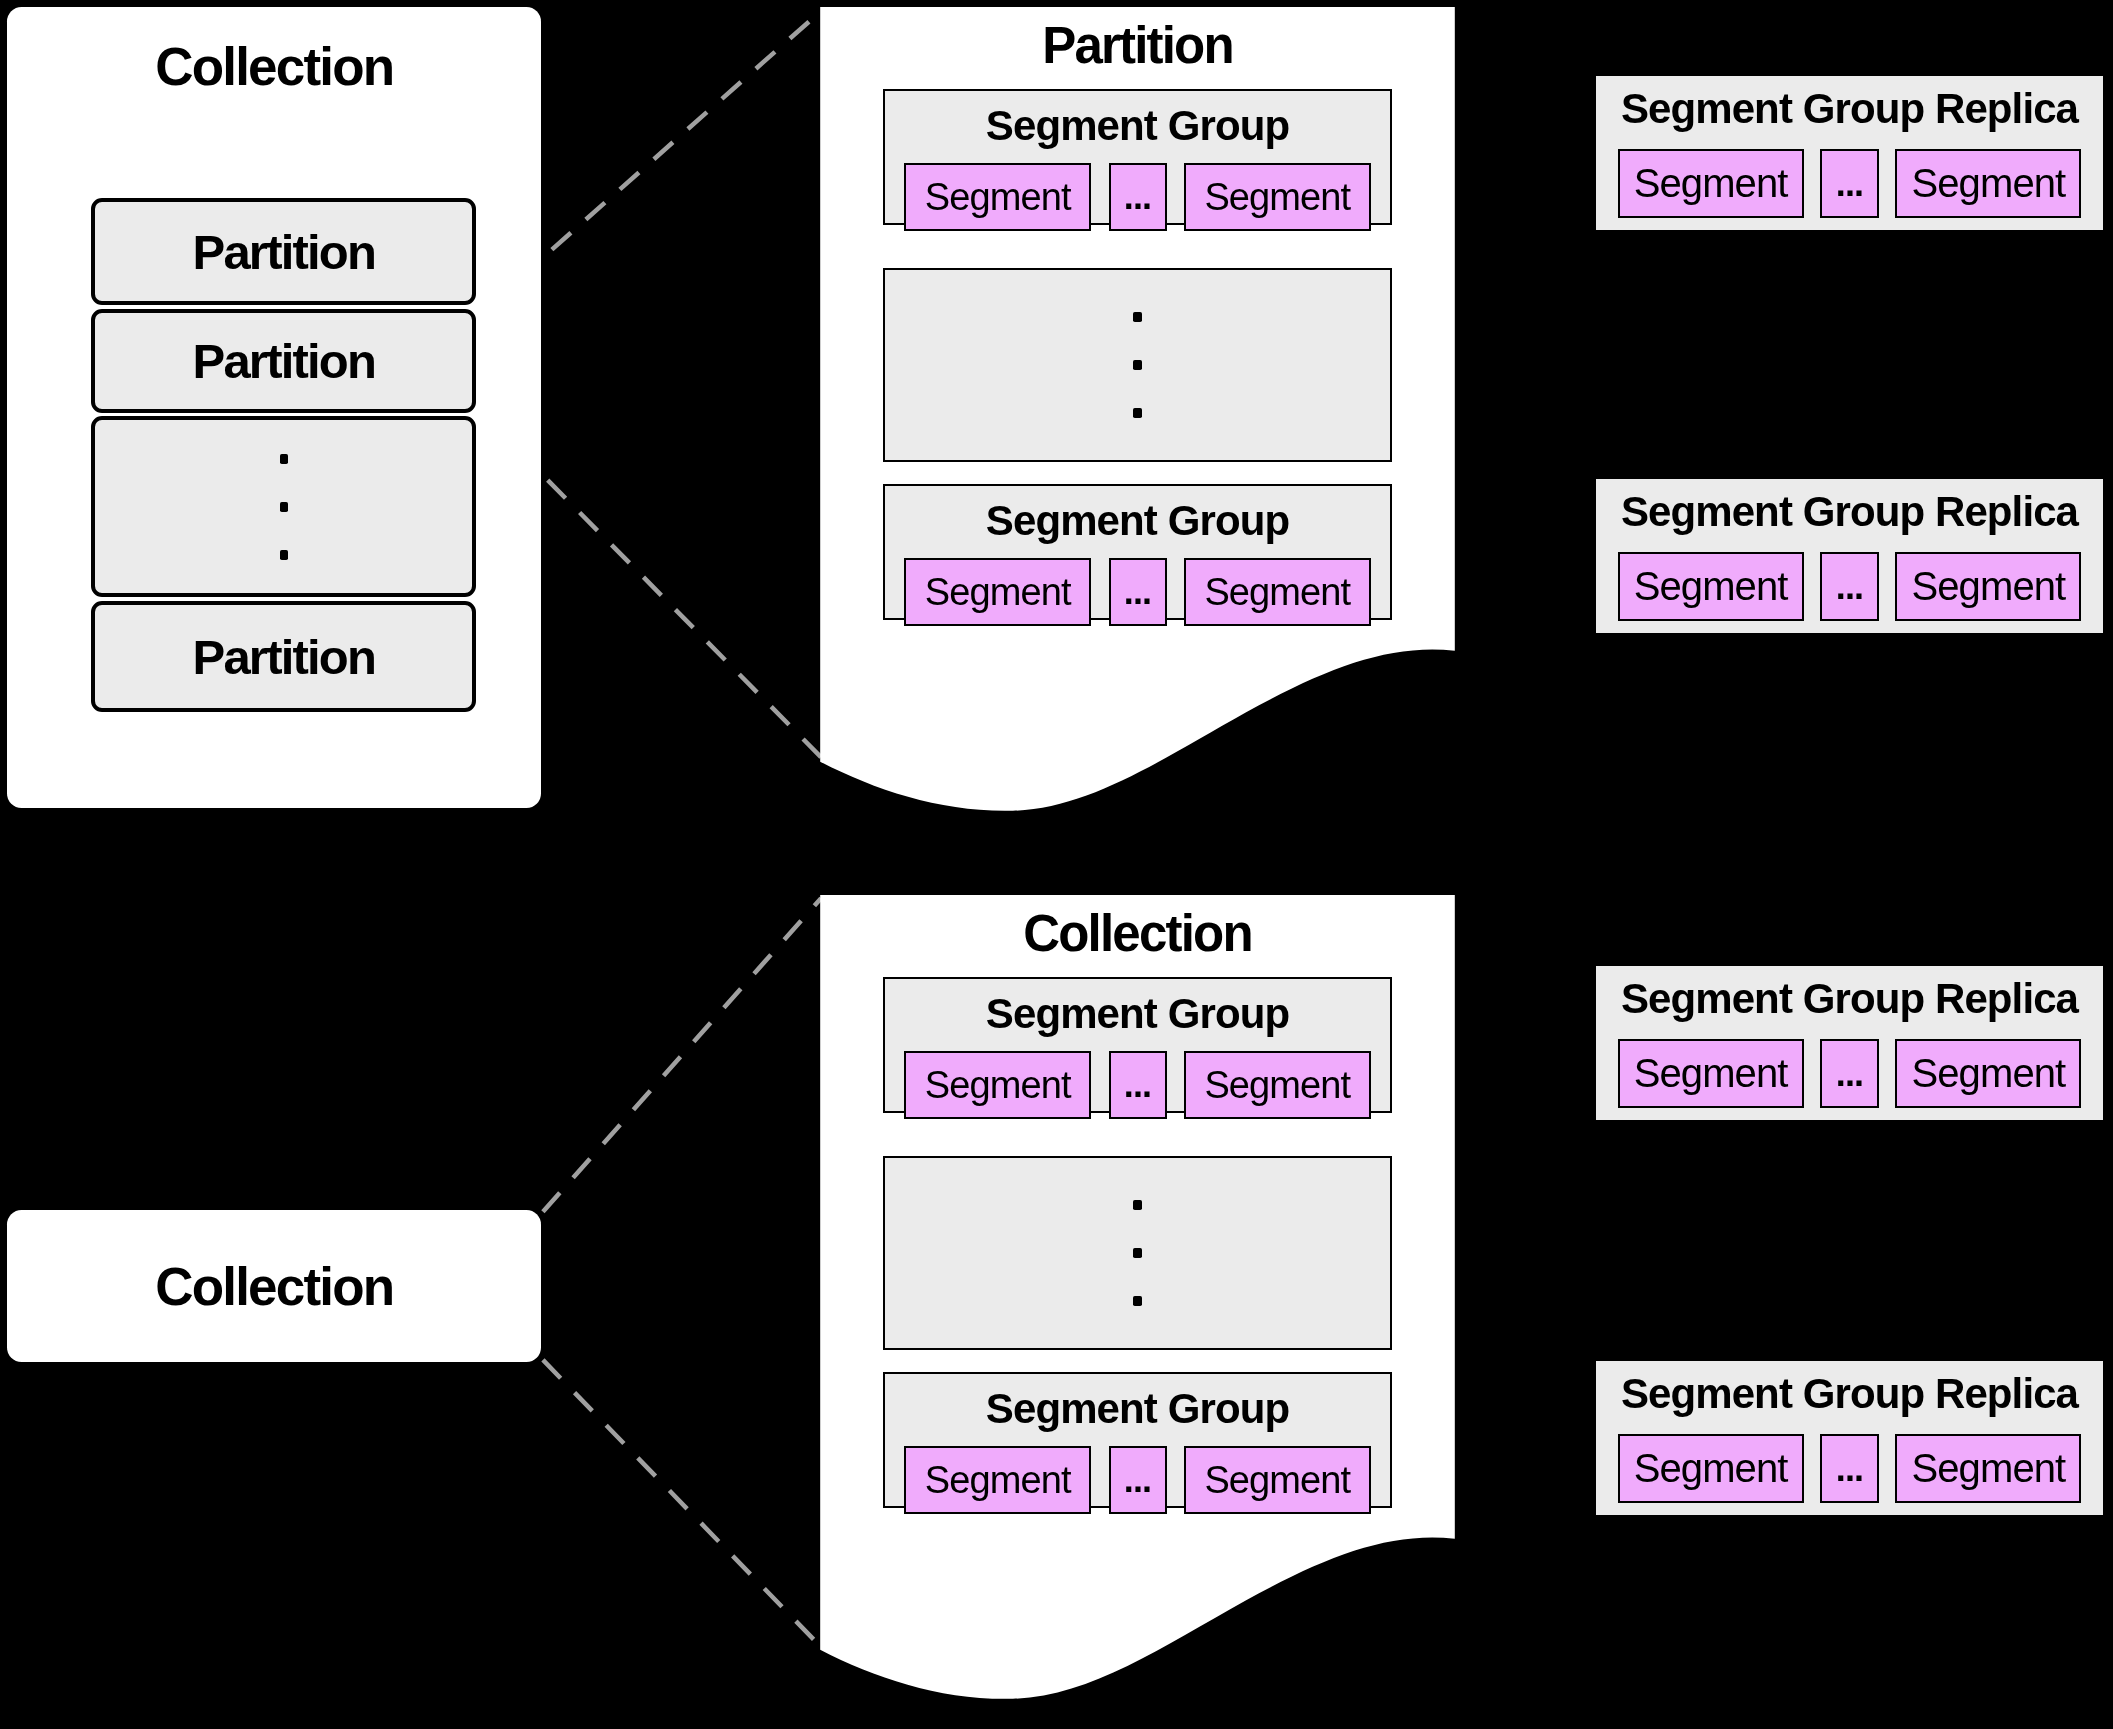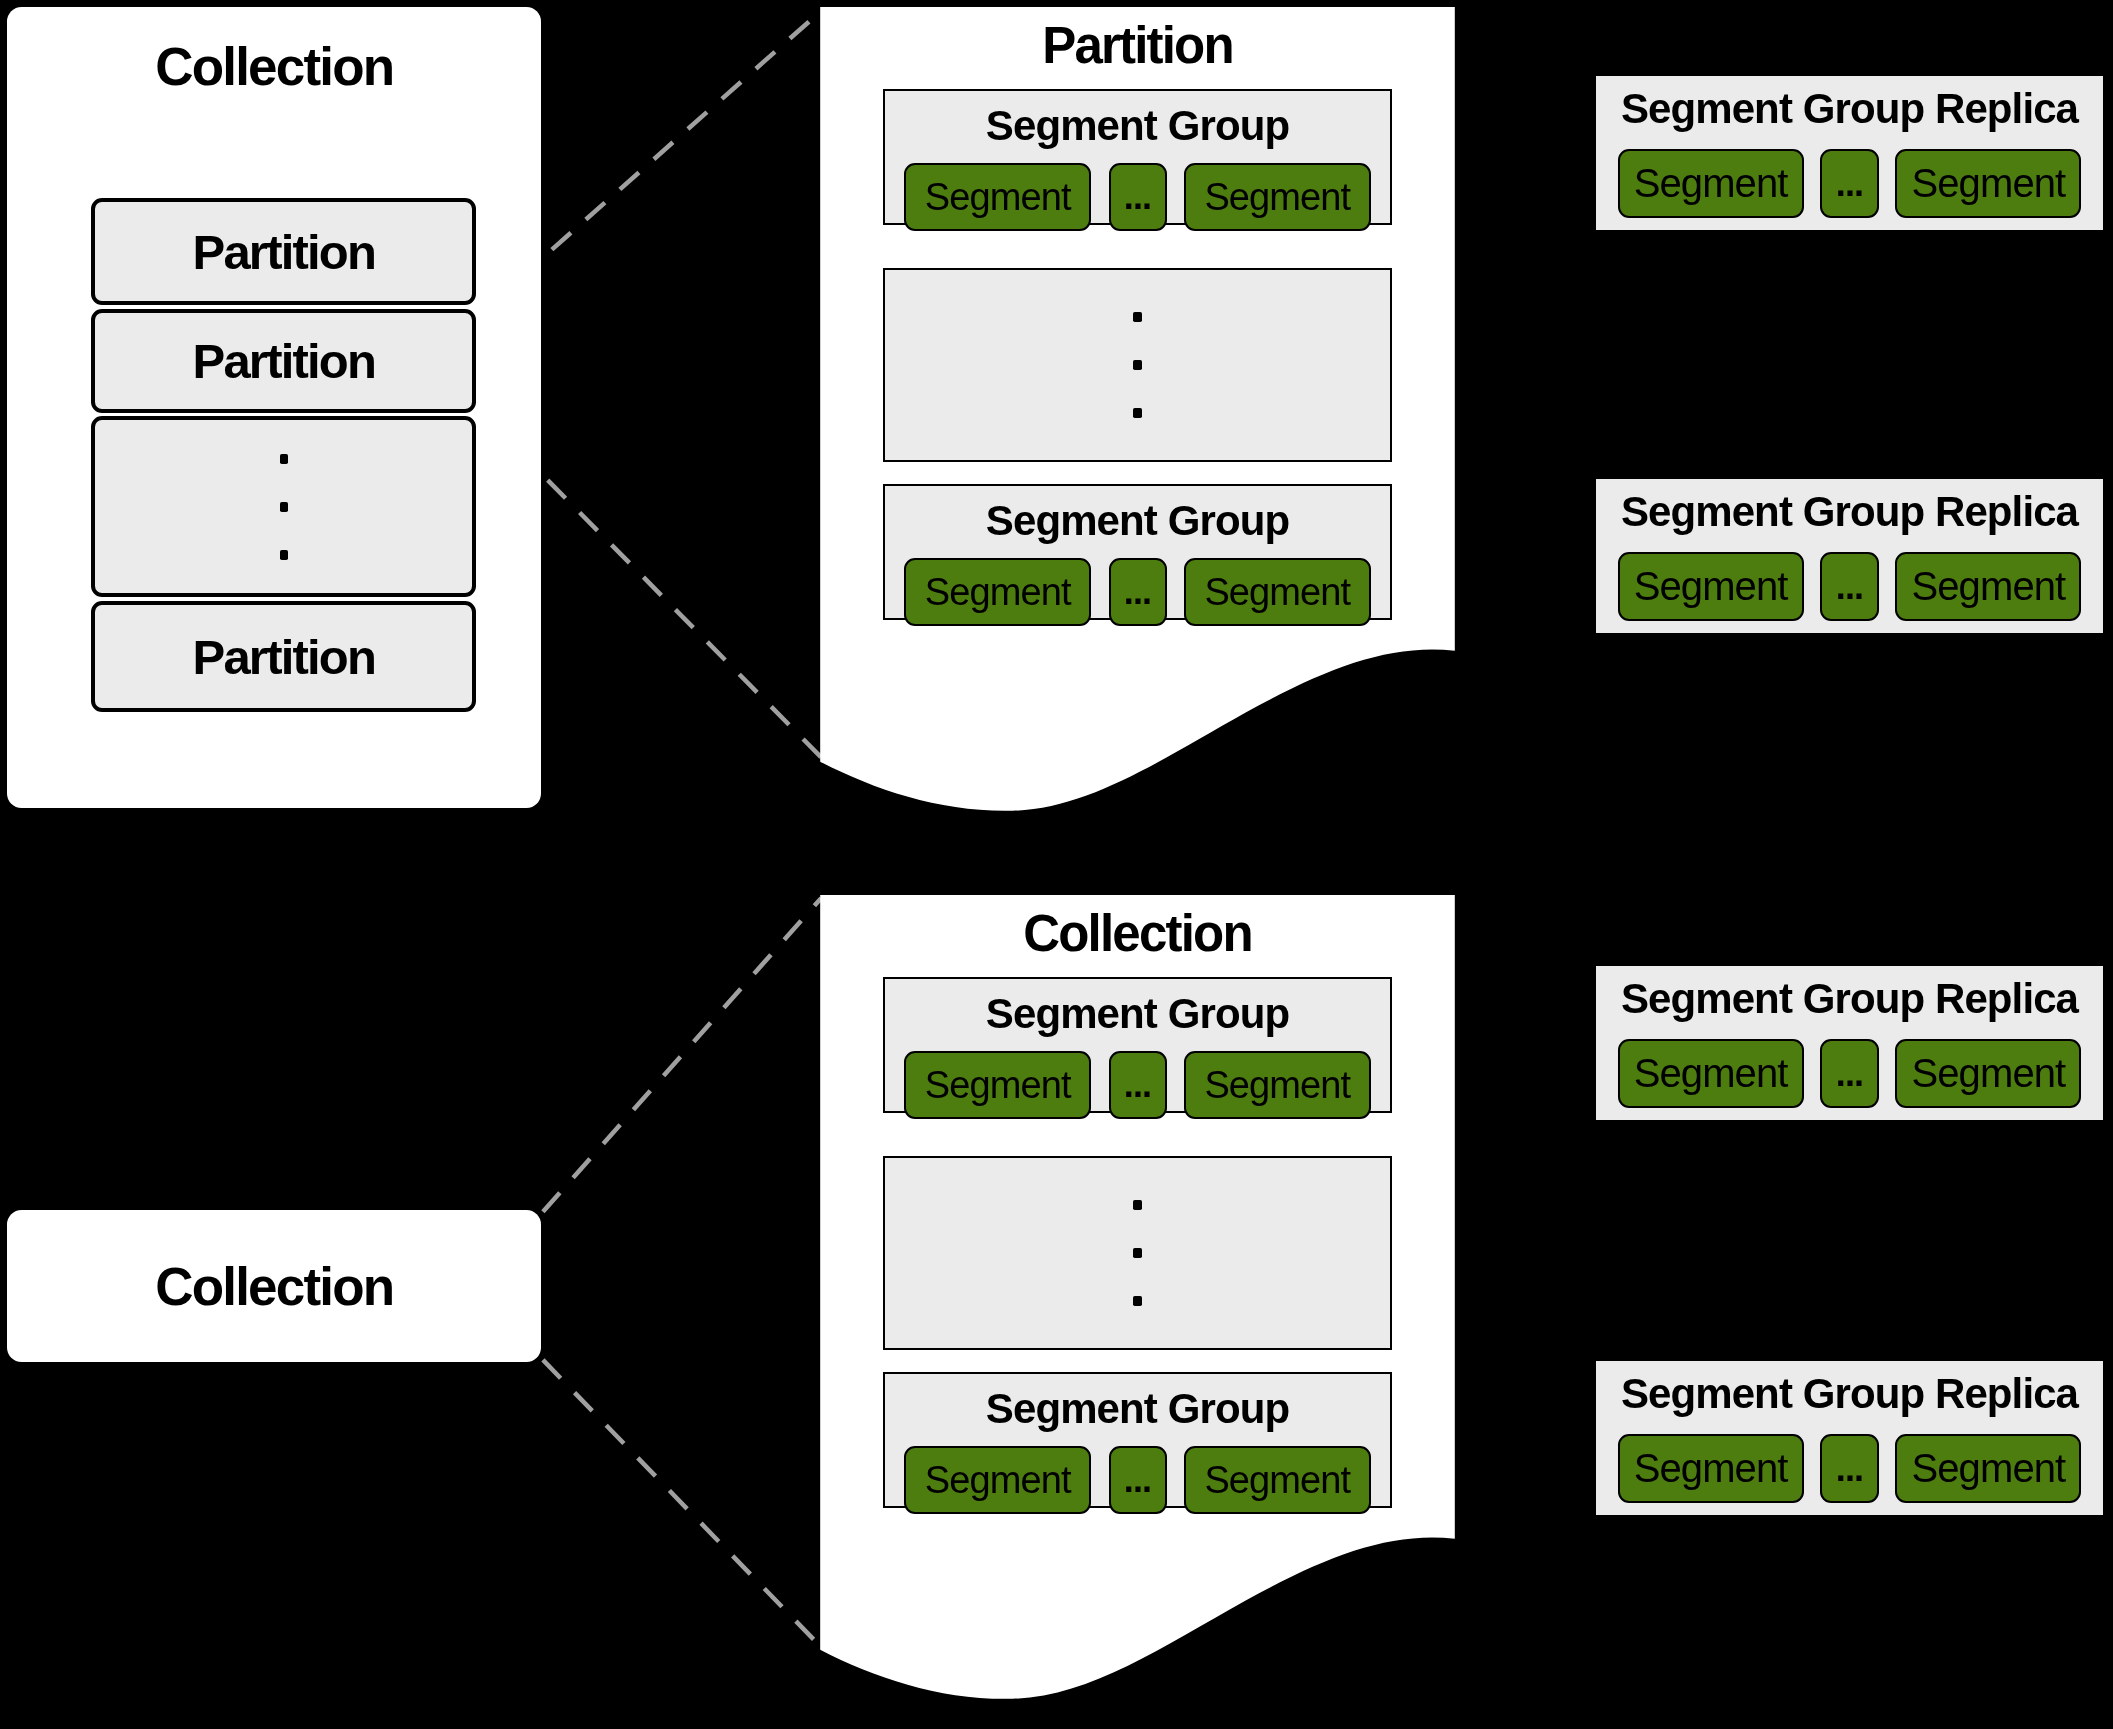--- a/index.html
+++ b/index.html
@@ -31,21 +31,21 @@
   .page-shape{position:absolute;left:0;top:0;}
   .page-title{position:absolute;left:0;right:0;top:9px;text-align:center;
     font-size:51px;font-weight:bold;letter-spacing:-1.8px;}
   .sg{position:absolute;left:63px;width:509px;height:136px;background:#ebebeb;
     border:2.7px solid #000;box-sizing:border-box;}
   .sg1{top:82px;}
   .sg2{top:477px;}
   .sg-title{position:absolute;left:0;right:0;top:11px;text-align:center;
     font-size:42px;font-weight:bold;letter-spacing:-0.9px;}
   .seg-row{position:absolute;left:0;right:0;top:72px;display:flex;justify-content:center;gap:17.3px;}
-  .seg{height:68px;background:#4d7c0f;border:2.7px solid #000;border-radius:11px;box-sizing:border-box;
+  .seg{height:68px;background:#f0abfc;border:2.7px solid #000;border-radius:0;box-sizing:border-box;
     display:flex;align-items:center;justify-content:center;font-size:38px;letter-spacing:-0.9px;}
   .seg.wide{width:187px;}
   .seg.hdots{width:58px;font-weight:bold;font-size:36px;}
   .mid-box{position:absolute;left:63px;top:261px;width:509px;height:194px;background:#ebebeb;
     border:2.7px solid #000;box-sizing:border-box;}
 
   
   .replica{position:absolute;left:1596px;width:507px;height:154px;background:#ebebeb;z-index:2;}
   .r1{top:76px;} .r2{top:479px;} .r3{top:966px;} .r4{top:1361px;}
   .rep-title{position:absolute;left:0;right:0;top:9px;text-align:center;

